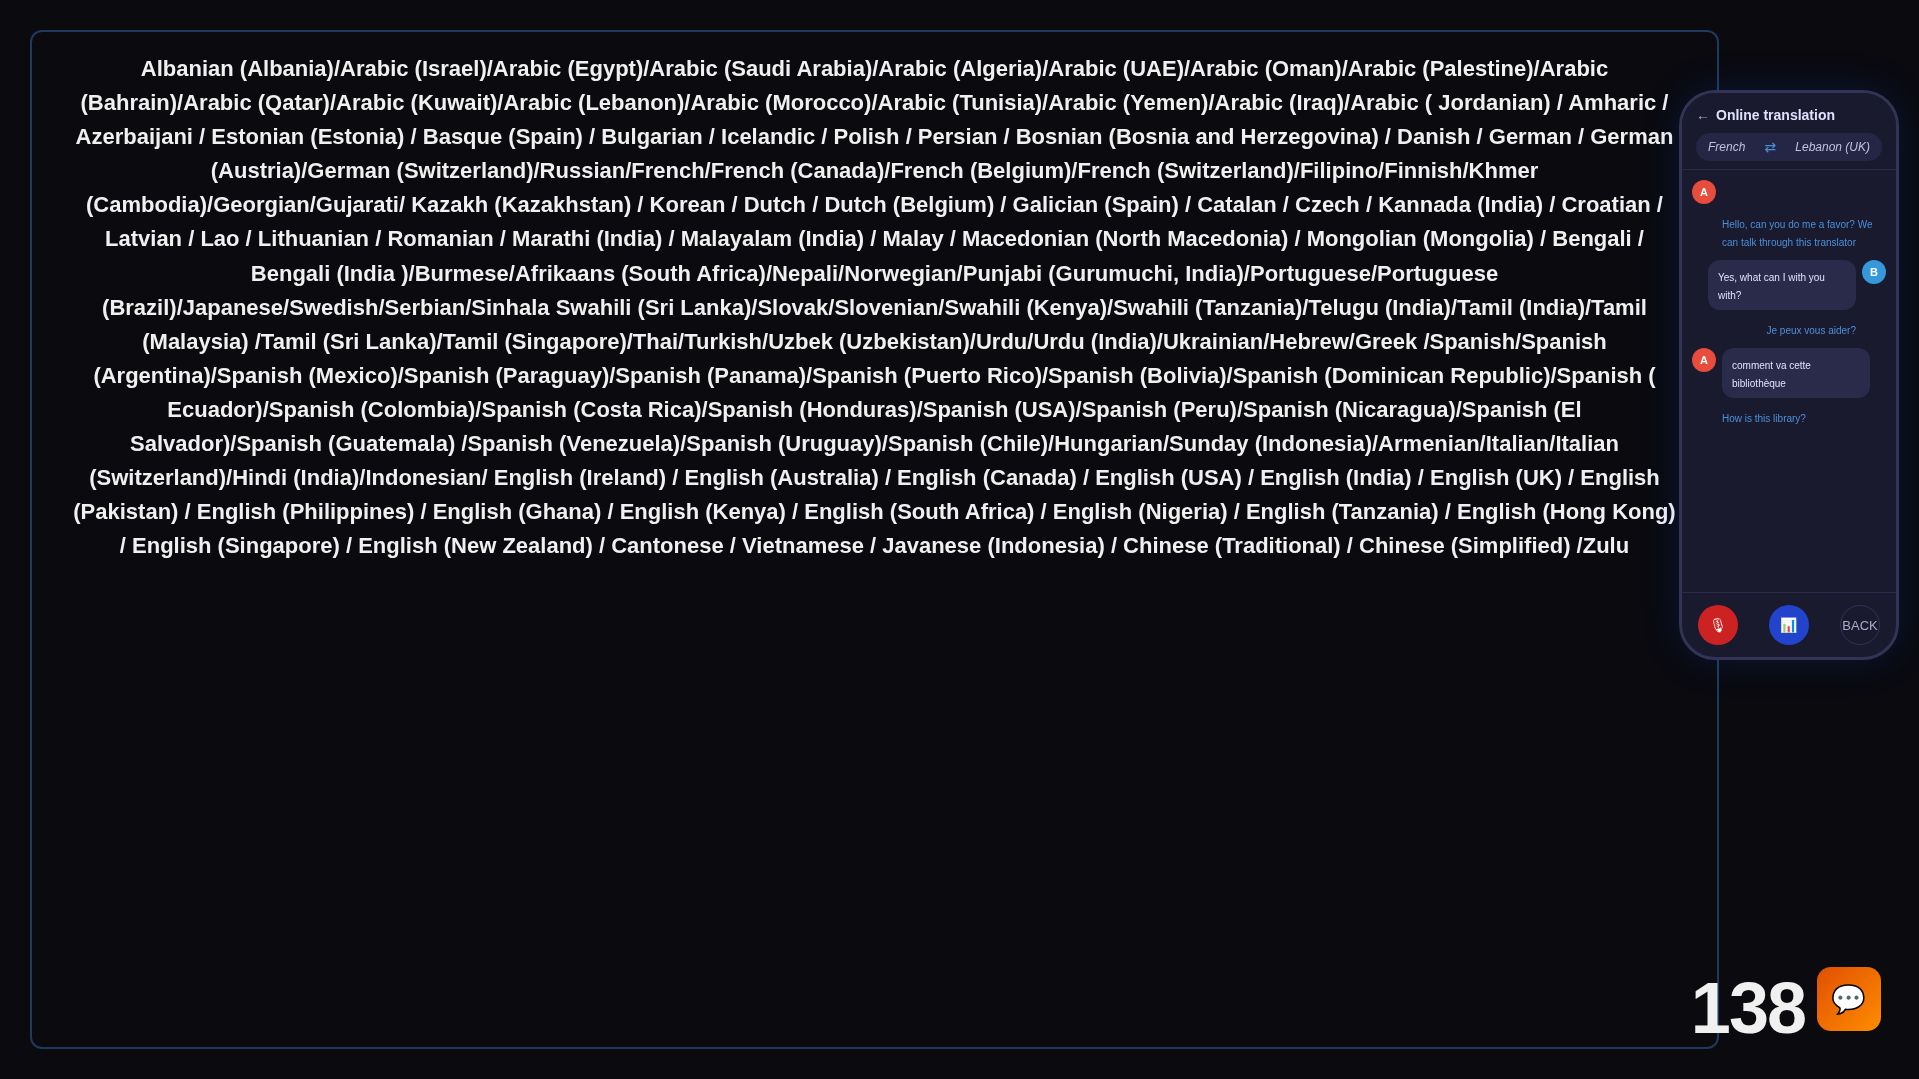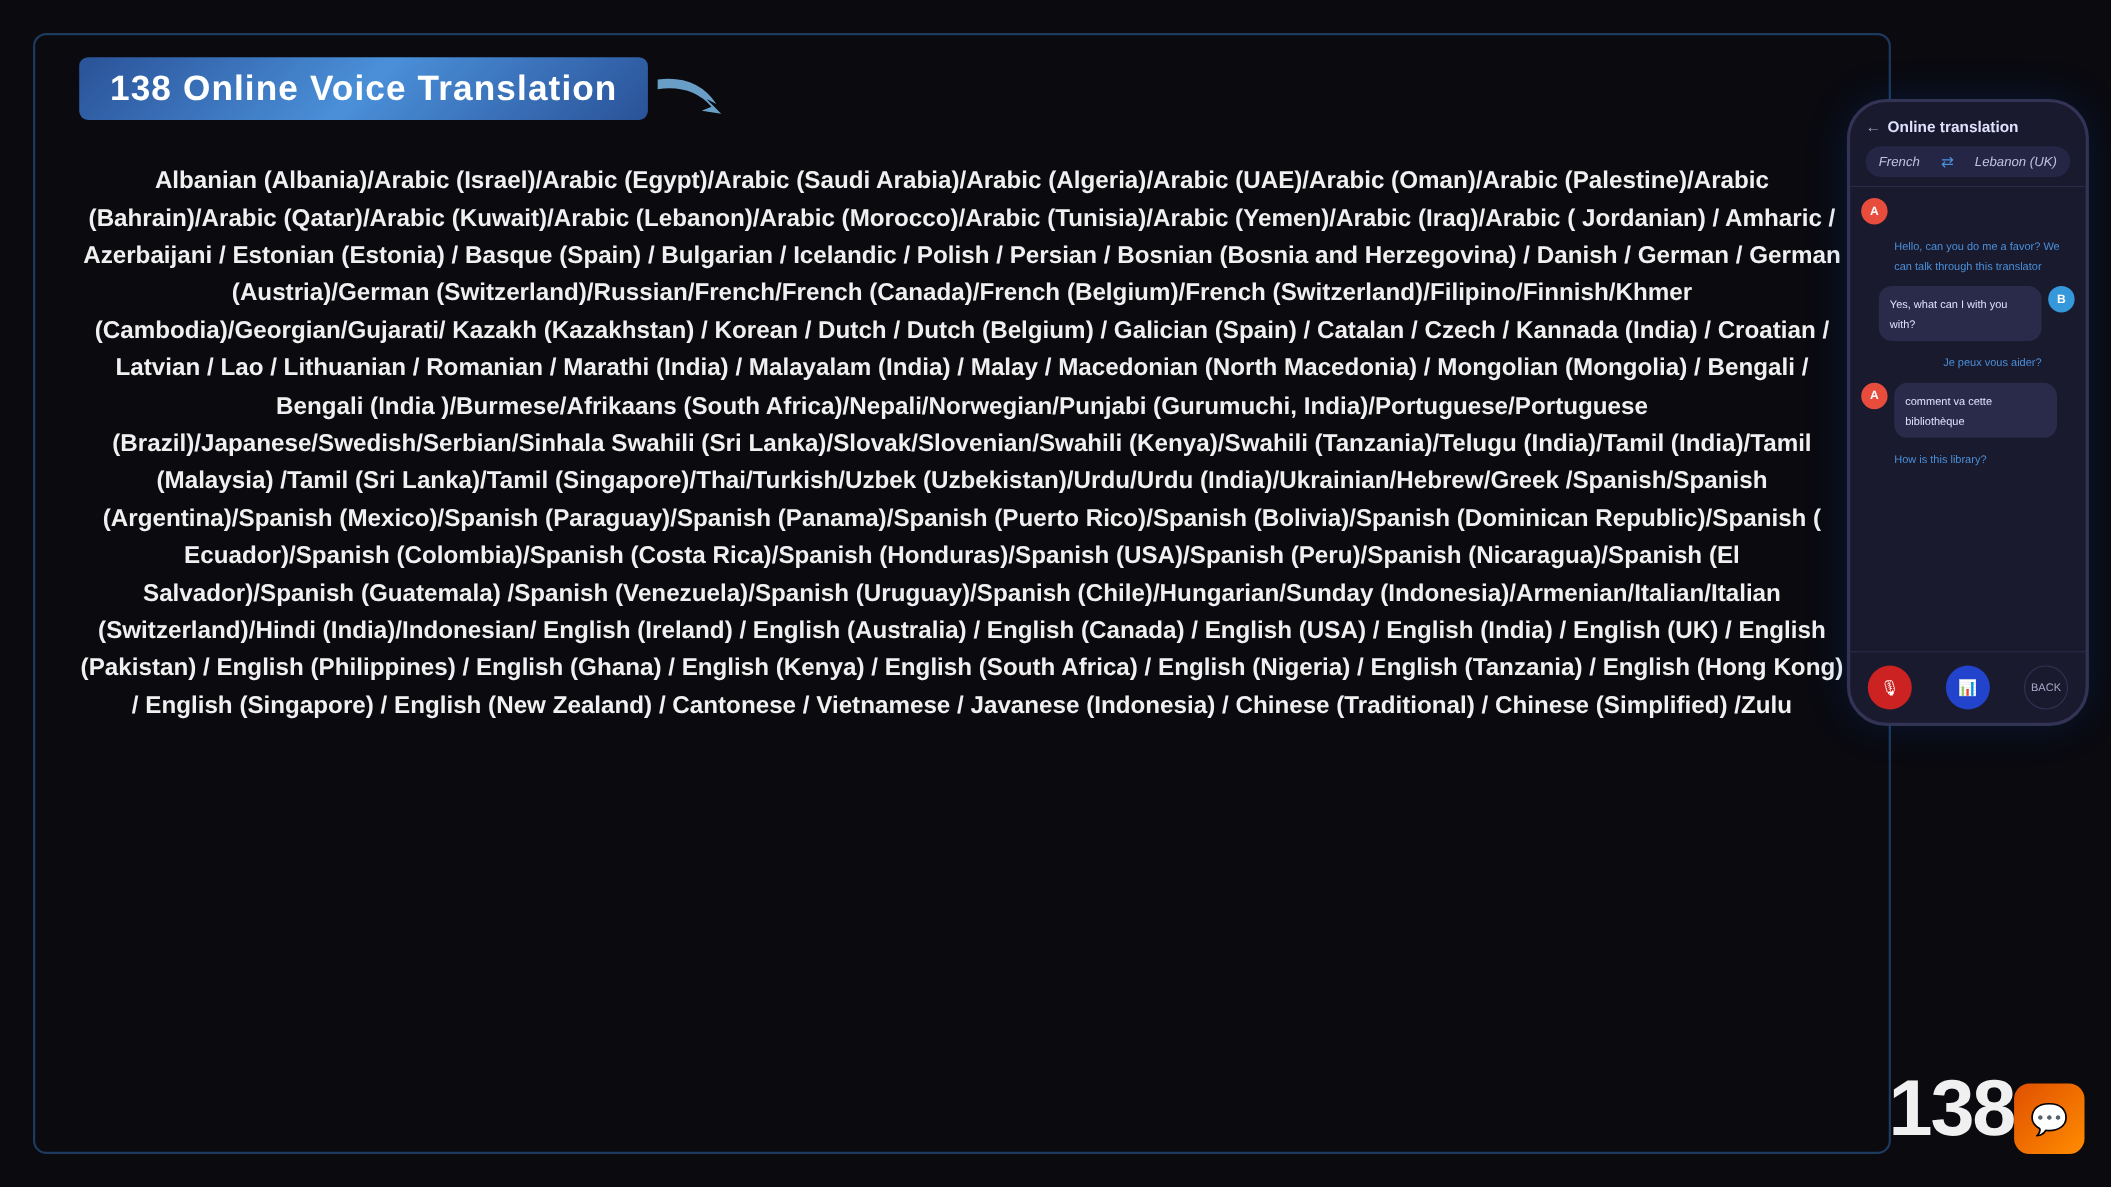--- a/index.html
+++ b/index.html
@@ -219,32 +219,32 @@
       border: 1px solid #333355;
     }
 
     .ctrl-icon {
       color: white;
       font-size: 14px;
     }
 
     .ctrl-label {
       color: #aaaacc;
-      font-size: 10px;
+      font-size: 13px;
       text-align: center;
     }
 
     
     .bottom-branding {
       position: absolute;
       bottom: 30px;
-      right: 24px;
-      display: flex;
-      align-items: flex-end;
-      gap: 0;
+      right: 38px;
+      display: flex;
+      align-items: flex-start;
+      gap: 12px;
     }
 
     .brand-number {
       color: #f0f0f0;
       font-size: 72px;
       font-weight: 900;
       letter-spacing: -2px;
     }
 
     .brand-icon {
@@ -261,29 +261,20 @@
       color: white;
       font-size: 28px;
     }
   </style>
 </head>
 <body>
 
 <div class="main-container">
 
   
-  <div style="position:relative; display:inline-block; margin-bottom: 18px;">
-    <div class="title-badge">
-      <h1>138 Online Voice Translation</h1>
-    </div>
-    
-    <svg class="arrow-decoration" viewBox="0 0 90 60" xmlns="http://www.w3.org/2000/svg">
-      <path d="M10,10 Q50,5 70,35 L60,30 L75,45 L55,42 L65,38 Q45,15 10,20 Z" fill="#7ab8e8" opacity="0.85"></path>
-    </svg>
-  </div>
 
   
   <p class="languages-text">Albanian (Albania)/Arabic (Israel)/Arabic (Egypt)/Arabic (Saudi Arabia)/Arabic (Algeria)/Arabic (UAE)/Arabic (Oman)/Arabic (Palestine)/Arabic (Bahrain)/Arabic (Qatar)/Arabic (Kuwait)/Arabic (Lebanon)/Arabic (Morocco)/Arabic (Tunisia)/Arabic (Yemen)/Arabic (Iraq)/Arabic ( Jordanian) / Amharic / Azerbaijani / Estonian (Estonia) / Basque (Spain) / Bulgarian / Icelandic / Polish / Persian / Bosnian (Bosnia and Herzegovina) / Danish / German / German (Austria)/German (Switzerland)/Russian/French/French (Canada)/French (Belgium)/French (Switzerland)/Filipino/Finnish/Khmer (Cambodia)/Georgian/Gujarati/ Kazakh (Kazakhstan) / Korean / Dutch / Dutch (Belgium) / Galician (Spain) / Catalan / Czech / Kannada (India) / Croatian / Latvian / Lao / Lithuanian / Romanian / Marathi (India) / Malayalam (India) / Malay / Macedonian (North Macedonia) / Mongolian (Mongolia) / Bengali / Bengali (India )/Burmese/Afrikaans (South Africa)/Nepali/Norwegian/Punjabi (Gurumuchi, India)/Portuguese/Portuguese (Brazil)/Japanese/Swedish/Serbian/Sinhala Swahili (Sri Lanka)/Slovak/Slovenian/Swahili (Kenya)/Swahili (Tanzania)/Telugu (India)/Tamil (India)/Tamil (Malaysia) /Tamil (Sri Lanka)/Tamil (Singapore)/Thai/Turkish/Uzbek (Uzbekistan)/Urdu/Urdu (India)/Ukrainian/Hebrew/Greek /Spanish/Spanish (Argentina)/Spanish (Mexico)/Spanish (Paraguay)/Spanish (Panama)/Spanish (Puerto Rico)/Spanish (Bolivia)/Spanish (Dominican Republic)/Spanish ( Ecuador)/Spanish (Colombia)/Spanish (Costa Rica)/Spanish (Honduras)/Spanish (USA)/Spanish (Peru)/Spanish (Nicaragua)/Spanish (El Salvador)/Spanish (Guatemala) /Spanish (Venezuela)/Spanish (Uruguay)/Spanish (Chile)/Hungarian/Sunday (Indonesia)/Armenian/Italian/Italian (Switzerland)/Hindi (India)/Indonesian/ English (Ireland) / English (Australia) / English (Canada) / English (USA) / English (India) / English (UK) / English (Pakistan) / English (Philippines) / English (Ghana) / English (Kenya) / English (South Africa) / English (Nigeria) / English (Tanzania) / English (Hong Kong) / English (Singapore) / English (New Zealand) / Cantonese / Vietnamese / Javanese (Indonesia) / Chinese (Traditional) / Chinese (Simplified) /Zulu</p>
 
 </div>
 
 <div class="phone-mockup">
 
   <div class="phone-header">
     <div class="phone-nav">

